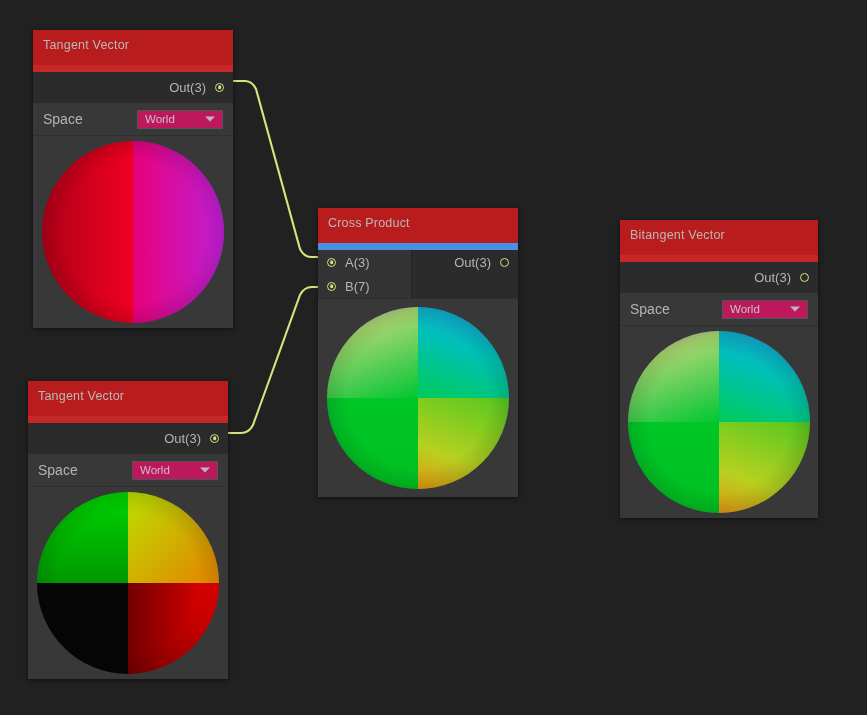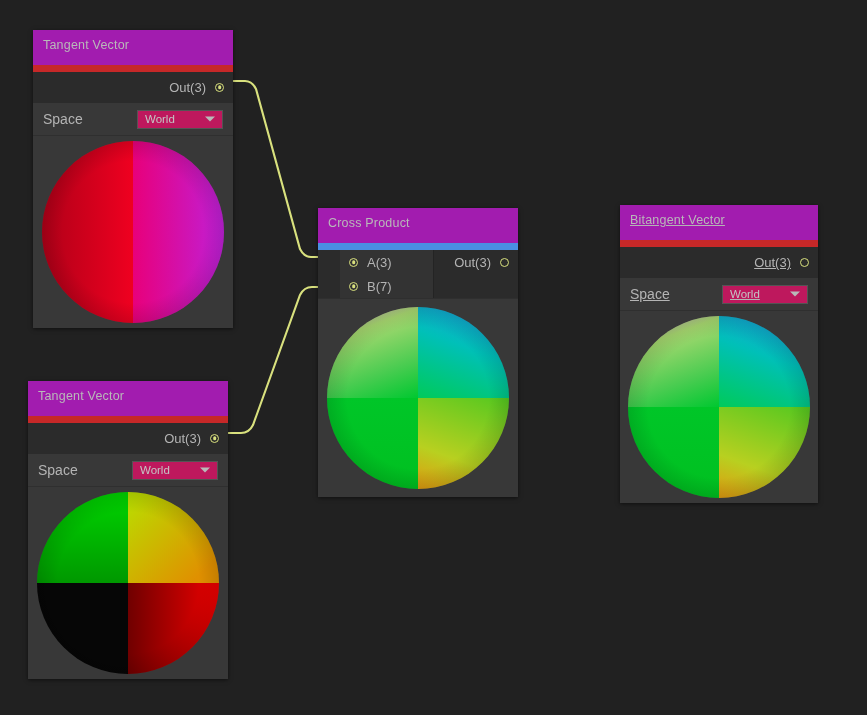--- a/index.html
+++ b/index.html
@@ -41,40 +41,39 @@
     color: #b4b4b4;
     box-sizing: border-box;
   }
 
   .node-title {
     height: 35px;
     line-height: 30px;
     padding-left: 10px;
     font-size: 12.5px;
     color: #b9b9b9;
-    background: #a21caf;
+    background: #b91c1c;
     letter-spacing: 0.2px;
     white-space: nowrap;
     overflow: hidden;
   }
 
   .accent {
     height: 7px;
     width: 100%;
   }
 
   .node-body {
     background: #2b2b2b;
   }
 
   
   .ports {
     display: flex;
     position: relative;
-    margin-left: 22px;
   }
   .ports-in {
     flex: 0 0 auto;
     background: #333333;
     border-right: 1px solid #242424;
   }
   .ports-out {
     flex: 1 1 auto;
     background: #2b2b2b;
   }
@@ -293,21 +292,21 @@
           <div class="quad" style="left:0;top:0;background:linear-gradient(160deg,#cc9ad8 0%,#a8d870 28%,#48cc50 70%,#00c830 100%);"></div>
           <div class="quad" style="right:0;top:0;background:linear-gradient(200deg,#1f9ae8 0%,#00c0b8 45%,#00ca5a 100%);"></div>
           <div class="quad" style="left:0;bottom:0;background:linear-gradient(to bottom,#00c628,#00c020);"></div>
           <div class="quad" style="right:0;bottom:0;background:linear-gradient(20deg,#e09a10 0%,#b8d020 35%,#54c820 100%);"></div>
           <div class="shade"></div>
         </div>
       </div>
     </div>
   </div>
 
-  <div class="node" style="left:620px; top:205px; width:198px;text-decoration:underline;">
+  <div class="node" style="left:620px; top:220px; width:198px;">
     <div class="node-title">Bitangent Vector</div>
     <div class="accent" style="background:#c62828;"></div>
     <div class="node-body">
       <div class="out-only">
         <span class="port-label">Out(3)</span>
         <span class="port-dot"></span>
       </div>
       <div class="prop-row">
         <span class="prop-label">Space</span>
         <div class="dropdown">

